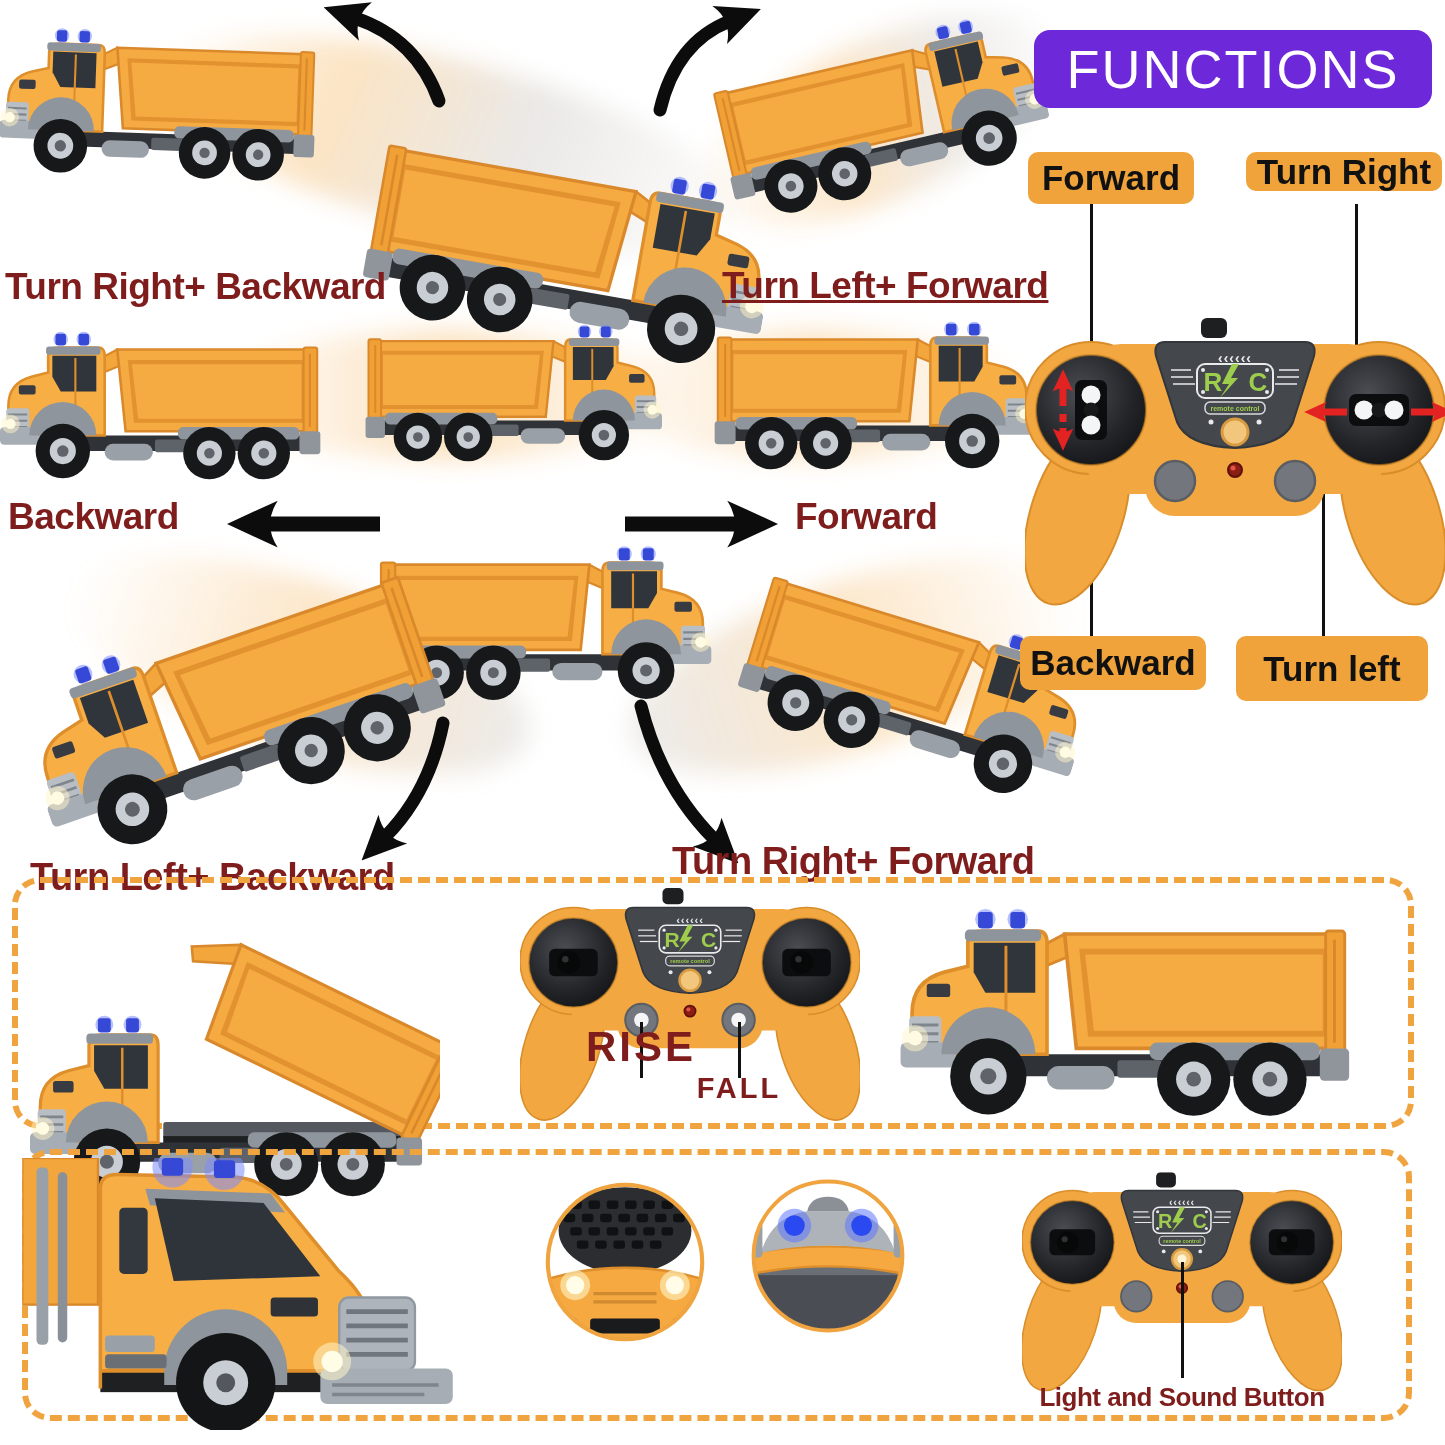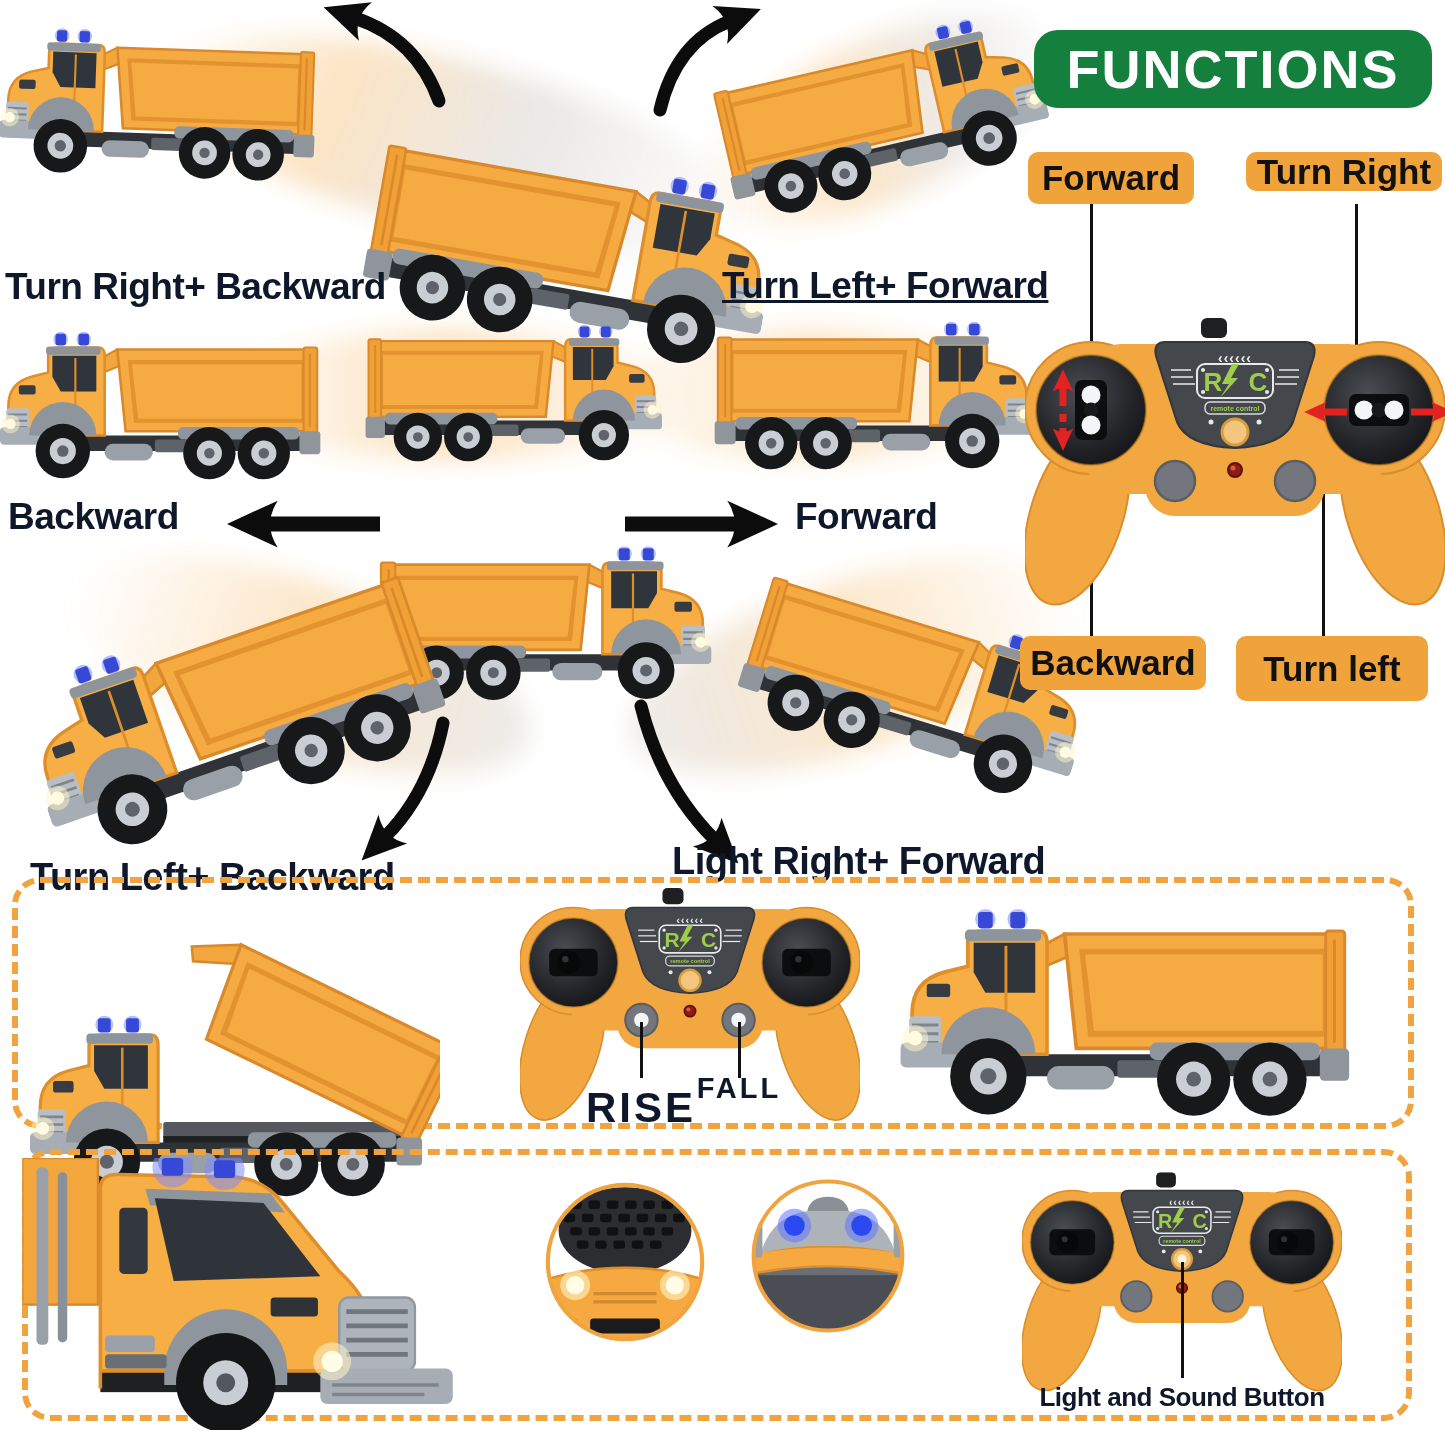--- a/index.html
+++ b/index.html
@@ -1,26 +1,26 @@
 <!DOCTYPE html>
 <html><head>
 <meta charset="utf-8">
 <style>
   html,body{margin:0;padding:0;background:#fff;}
   #canvas{position:relative;width:1445px;height:1445px;background:#fff;overflow:hidden;
           font-family:"Liberation Sans","DejaVu Sans",sans-serif;}
   .abs{position:absolute;}
-  .lbl{font-weight:bold;color:#0f172a;white-space:nowrap;letter-spacing:-0.5px;}
+  .lbl{font-weight:bold;color:#7f1d1d;white-space:nowrap;letter-spacing:-0.5px;}
   .chip{background:#F1A33B;border-radius:10px;display:flex;align-items:center;justify-content:center;
         font-weight:bold;color:#111;white-space:nowrap;}
   .vline{width:3px;background:#111;}
   .streak{filter:blur(12px);opacity:.5;border-radius:50%;}
   .dashedbox{border:6px dashed #F0A440;border-radius:28px;background:transparent;}
-  .title-badge{background:#15803d;border-radius:24px;display:flex;align-items:center;justify-content:center;
-        color:#fff;font-weight:bold;letter-spacing:2px;}
+  .title-badge{background:#6d28d9;border-radius:16px;display:flex;align-items:center;justify-content:center;
+        color:#fff;font-weight:normal;letter-spacing:2px;}
   svg{display:block;overflow:visible;}
 </style>
 </head>
 <body>
 
 <svg width="0" height="0" style="position:absolute" aria-hidden="true">
 <defs>
   <marker id="mBlack" viewBox="0 0 12 12" refX="3" refY="6" markerWidth="3.4" markerHeight="3.4" orient="auto">
     <path d="M0,0.5 L12,6 L0,11.5 Q3.6,6 0,0.5 Z" fill="#0C0C0C"></path>
   </marker>
@@ -238,21 +238,21 @@
     </svg>
 
   <svg class="abs" style="left:365px;top:715px;width:95px;height:150px;" viewBox="0 0 95 150">
     <path d="M78,8 Q64,78 20,122" fill="none" stroke="#0C0C0C" stroke-width="13" stroke-linecap="round" marker-end="url(#mBlack)"></path>
   </svg>
   <svg class="abs" style="left:625px;top:700px;width:110px;height:165px;" viewBox="0 0 110 165">
     <path d="M16,6 Q36,86 90,140" fill="none" stroke="#0C0C0C" stroke-width="13" stroke-linecap="round" marker-end="url(#mBlack)"></path>
   </svg>
 
   <div class="abs lbl" style="left:30px;top:828px;font-size:38px;margin-top:28px;">Turn Left+ Backward</div>
-  <div class="abs lbl" style="left:672px;top:840px;font-size:38px;">Light Right+ Forward</div>
+  <div class="abs lbl" style="left:672px;top:840px;font-size:38px;">Turn Right+ Forward</div>
 
   <div class="abs title-badge" style="left:1034px;top:30px;width:398px;height:78px;font-size:54px;">
     <span>FUNCTIONS</span>
   </div>
 
   <div class="abs chip" style="left:1028px;top:152px;width:166px;height:52px;font-size:35px;">Forward</div>
   <div class="abs chip" style="left:1246px;top:152px;width:196px;height:39px;font-size:35px;">Turn Right</div>
 
   <div class="abs vline" style="left:1090px;top:204px;height:190px;"></div>
   <div class="abs vline" style="left:1355px;top:204px;height:208px;"></div>
@@ -291,21 +291,21 @@
 
   <svg class="abs" style="left:520px;top:888px;width:340px;height:243px;" viewBox="0 0 420 300">
     <use href="#controller"></use>
     <use href="#stick-plain" x="26" y="52" width="80" height="80"></use>
     <use href="#stick-plain" x="314" y="52" width="80" height="80"></use>
     <circle cx="150" cy="163" r="9" fill="#F4F5F6"></circle>
     <circle cx="270" cy="163" r="9" fill="#F4F5F6"></circle>
   </svg>
   <div class="abs vline" style="left:640px;top:1022px;height:56px;"></div>
   <div class="abs vline" style="left:738px;top:1022px;height:56px;"></div>
-  <div class="abs lbl" style="left:566px;top:1084px;width:150px;text-align:center;font-size:42px;letter-spacing:3px;">RISE</div>
+  <div class="abs lbl" style="left:566px;top:1023px;width:150px;text-align:center;font-size:42px;letter-spacing:3px;">RISE</div>
   <div class="abs lbl" style="left:664px;top:1072px;width:150px;text-align:center;font-size:29px;letter-spacing:3px;">FALL</div>
 
   <svg class="abs" style="left:900px;top:890px;width:470px;height:242px;" viewBox="0 0 320 165">
       <use href="#truck-side"></use>
     </svg>
 
   <div class="abs dashedbox" style="left:22px;top:1149px;width:1378px;height:260px;"></div>
 
   <svg class="abs" style="left:22px;top:1158px;width:450px;height:272px;" viewBox="0 0 380 230">
       <use href="#truck-cab"></use>

